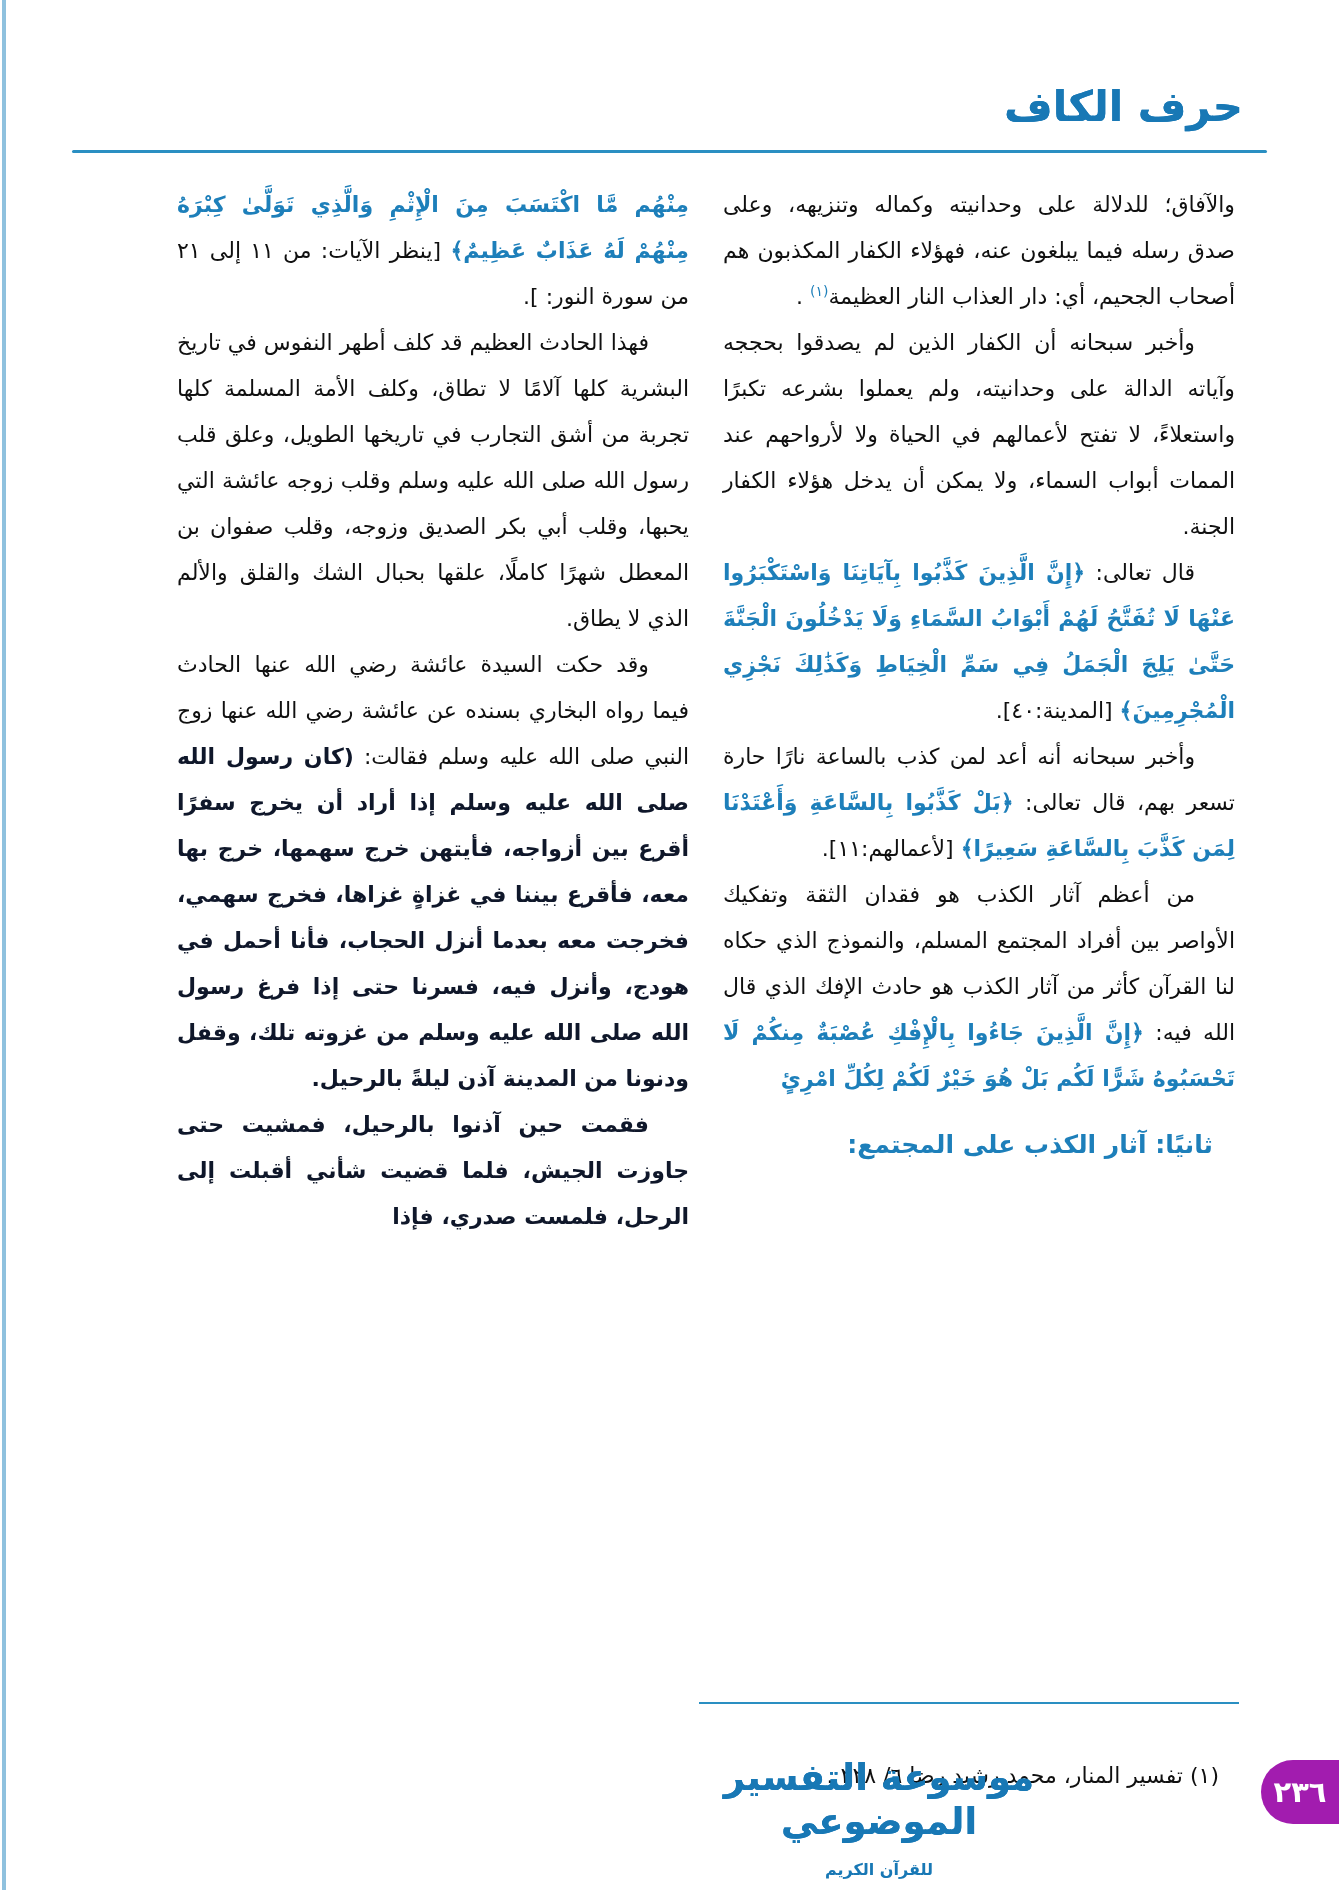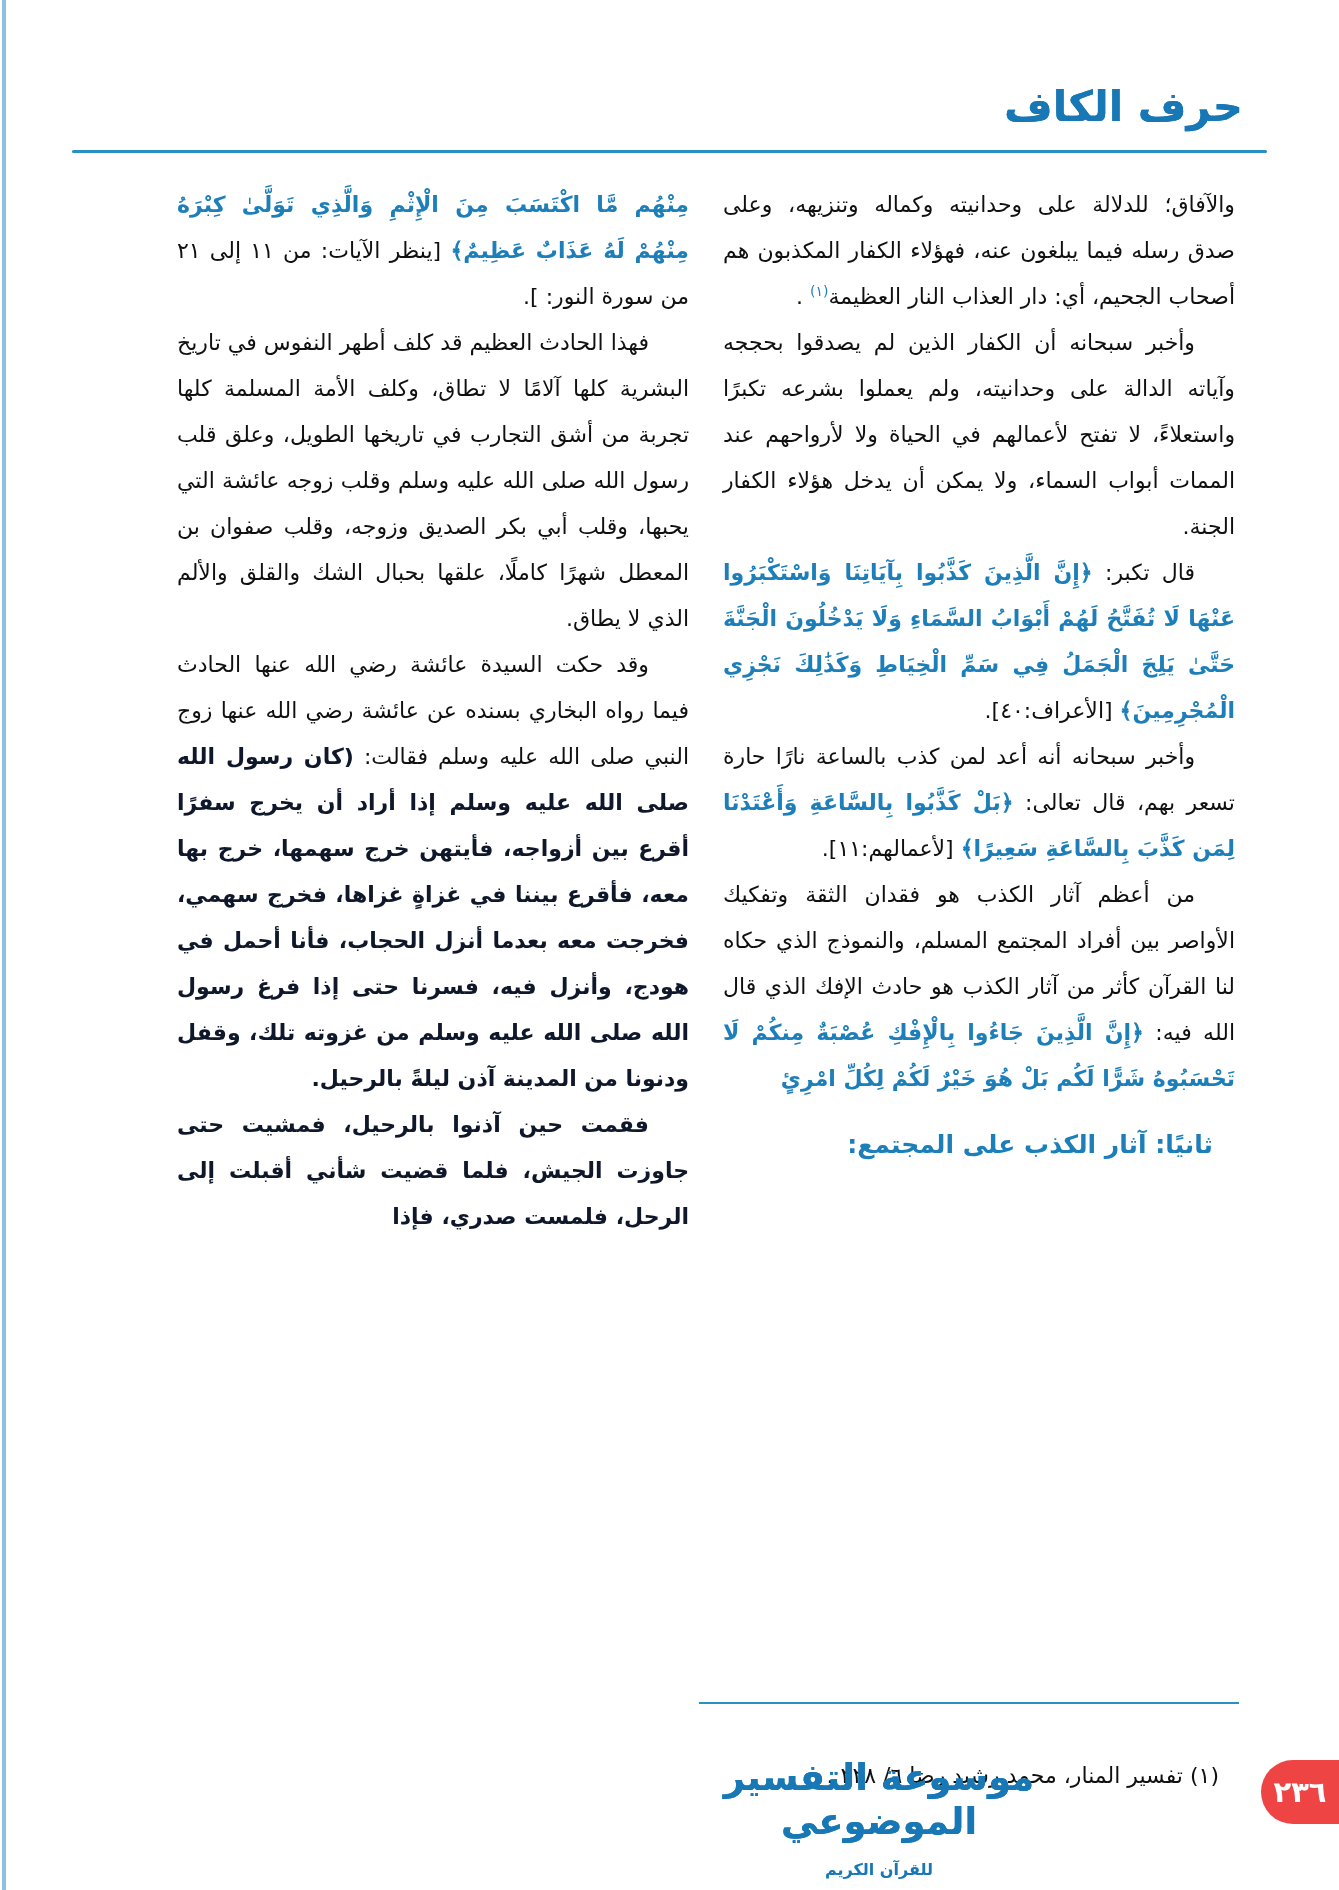--- a/index.html
+++ b/index.html
@@ -61,40 +61,40 @@
   }
   .footer-logo .l1{
     font-size:37px;font-weight:bold;line-height:44px;
     text-shadow:0 0 0.4px #1878b5;
   }
   .footer-logo .l2{
     font-size:16px;font-weight:bold;line-height:24px;margin-top:14px;
   }
   .page-number-badge{
     position:absolute;top:1760px;right:0;width:78px;height:64px;
-    background:#ef4444;border-radius:32px 0 0 32px;
+    background:#a21caf;border-radius:32px 0 0 32px;
     display:flex;align-items:center;justify-content:center;
     color:#ffffff;font-size:29px;font-weight:bold;
   }
 </style>
 </head>
 <body>
 
 <div class="page">
 
   <div class="left-edge-line"></div>
 
   <div class="header-title">حرف الكاف</div>
 
   <div class="header-rule"></div>
 
   <div class="col col-right">
       <p class="para"><span class="seg-normal">والآفاق؛ للدلالة على وحدانيته وكماله وتنزيهه، وعلى صدق رسله فيما يبلغون عنه، فهؤلاء الكفار المكذبون هم أصحاب الجحيم، أي: دار العذاب النار العظيمة</span><span class="seg-ref">(١)</span><span class="seg-normal"> .</span></p>
       <p class="para indent"><span class="seg-normal">وأخبر سبحانه أن الكفار الذين لم يصدقوا بحججه وآياته الدالة على وحدانيته، ولم يعملوا بشرعه تكبرًا واستعلاءً، لا تفتح لأعمالهم في الحياة ولا لأرواحهم عند الممات أبواب السماء، ولا يمكن أن يدخل هؤلاء الكفار الجنة.</span></p>
-      <p class="para indent"><span class="seg-normal">قال تكبر: </span><span class="seg-quran">﴿إِنَّ الَّذِينَ كَذَّبُوا بِآيَاتِنَا وَاسْتَكْبَرُوا عَنْهَا لَا تُفَتَّحُ لَهُمْ أَبْوَابُ السَّمَاءِ وَلَا يَدْخُلُونَ الْجَنَّةَ حَتَّىٰ يَلِجَ الْجَمَلُ فِي سَمِّ الْخِيَاطِ وَكَذَٰلِكَ نَجْزِي الْمُجْرِمِينَ﴾</span><span class="seg-normal"> [الأعراف:٤٠].</span></p>
+      <p class="para indent"><span class="seg-normal">قال تعالى: </span><span class="seg-quran">﴿إِنَّ الَّذِينَ كَذَّبُوا بِآيَاتِنَا وَاسْتَكْبَرُوا عَنْهَا لَا تُفَتَّحُ لَهُمْ أَبْوَابُ السَّمَاءِ وَلَا يَدْخُلُونَ الْجَنَّةَ حَتَّىٰ يَلِجَ الْجَمَلُ فِي سَمِّ الْخِيَاطِ وَكَذَٰلِكَ نَجْزِي الْمُجْرِمِينَ﴾</span><span class="seg-normal"> [المدينة:٤٠].</span></p>
       <p class="para indent"><span class="seg-normal">وأخبر سبحانه أنه أعد لمن كذب بالساعة نارًا حارة تسعر بهم، قال تعالى: </span><span class="seg-quran">﴿بَلْ كَذَّبُوا بِالسَّاعَةِ وَأَعْتَدْنَا لِمَن كَذَّبَ بِالسَّاعَةِ سَعِيرًا﴾</span><span class="seg-normal"> [لأعمالهم:١١].</span></p>
       <p class="para indent"><span class="seg-normal">من أعظم آثار الكذب هو فقدان الثقة وتفكيك الأواصر بين أفراد المجتمع المسلم، والنموذج الذي حكاه لنا القرآن كأثر من آثار الكذب هو حادث الإفك الذي قال الله فيه: </span><span class="seg-quran">﴿إِنَّ الَّذِينَ جَاءُوا بِالْإِفْكِ عُصْبَةٌ مِنكُمْ لَا تَحْسَبُوهُ شَرًّا لَكُم بَلْ هُوَ خَيْرٌ لَكُمْ لِكُلِّ امْرِئٍ</span></p>
       <p class="para heading"><span class="seg-heading">ثانيًا: آثار الكذب على المجتمع:</span></p>
     </div>
   <div class="col col-left">
       <p class="para"><span class="seg-quran">مِنْهُم مَّا اكْتَسَبَ مِنَ الْإِثْمِ وَالَّذِي تَوَلَّىٰ كِبْرَهُ مِنْهُمْ لَهُ عَذَابٌ عَظِيمٌ﴾</span><span class="seg-normal"> [ينظر الآيات: من ١١ إلى ٢١ من سورة النور: ].</span></p>
       <p class="para indent"><span class="seg-normal">فهذا الحادث العظيم قد كلف أطهر النفوس في تاريخ البشرية كلها آلامًا لا تطاق، وكلف الأمة المسلمة كلها تجربة من أشق التجارب في تاريخها الطويل، وعلق قلب رسول الله صلى الله عليه وسلم وقلب زوجه عائشة التي يحبها، وقلب أبي بكر الصديق وزوجه، وقلب صفوان بن المعطل شهرًا كاملًا، علقها بحبال الشك والقلق والألم الذي لا يطاق.</span></p>
       <p class="para indent"><span class="seg-normal">وقد حكت السيدة عائشة رضي الله عنها الحادث فيما رواه البخاري بسنده عن عائشة رضي الله عنها زوج النبي صلى الله عليه وسلم فقالت: </span><span class="seg-bold">(كان رسول الله صلى الله عليه وسلم إذا أراد أن يخرج سفرًا أقرع بين أزواجه، فأيتهن خرج سهمها، خرج بها معه، فأقرع بيننا في غزاةٍ غزاها، فخرج سهمي، فخرجت معه بعدما أنزل الحجاب، فأنا أحمل في هودج، وأنزل فيه، فسرنا حتى إذا فرغ رسول الله صلى الله عليه وسلم من غزوته تلك، وقفل ودنونا من المدينة آذن ليلةً بالرحيل.</span></p>
       <p class="para indent"><span class="seg-bold">فقمت حين آذنوا بالرحيل، فمشيت حتى جاوزت الجيش، فلما قضيت شأني أقبلت إلى الرحل، فلمست صدري، فإذا</span></p>
     </div>

